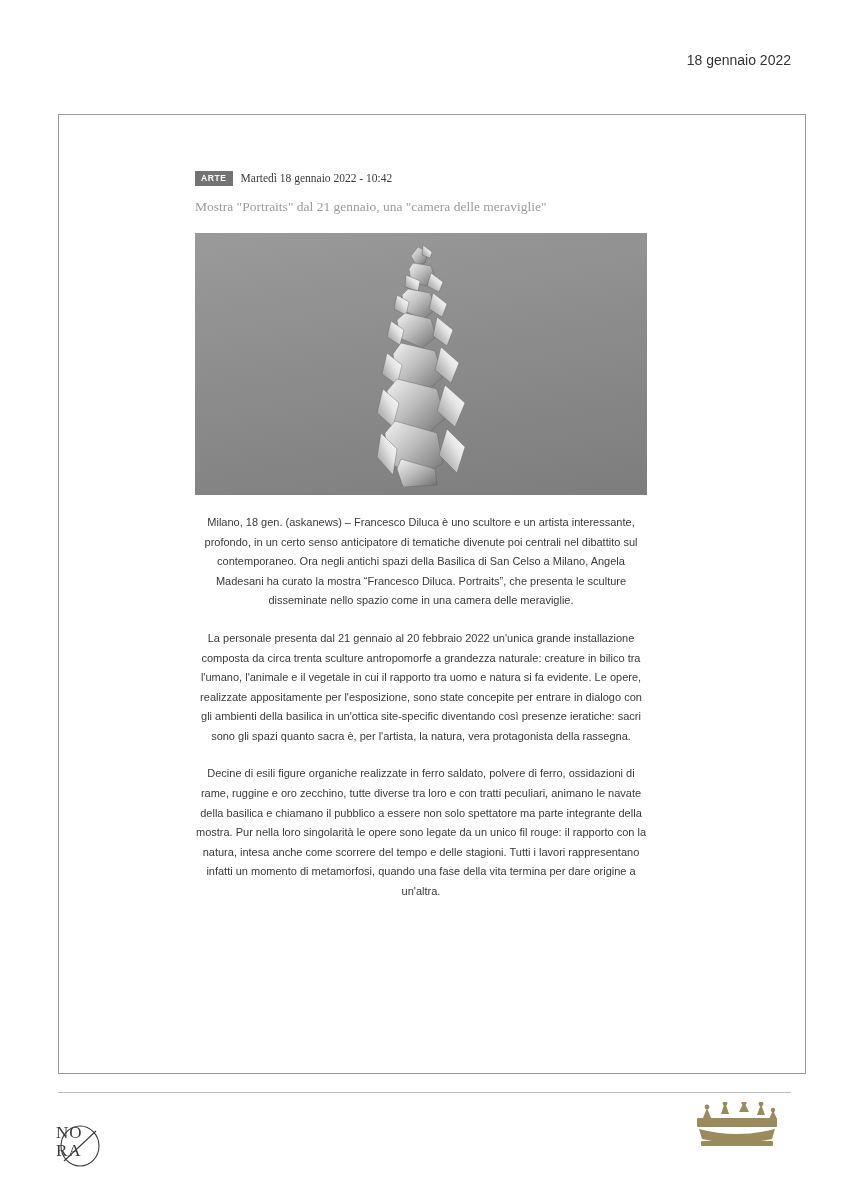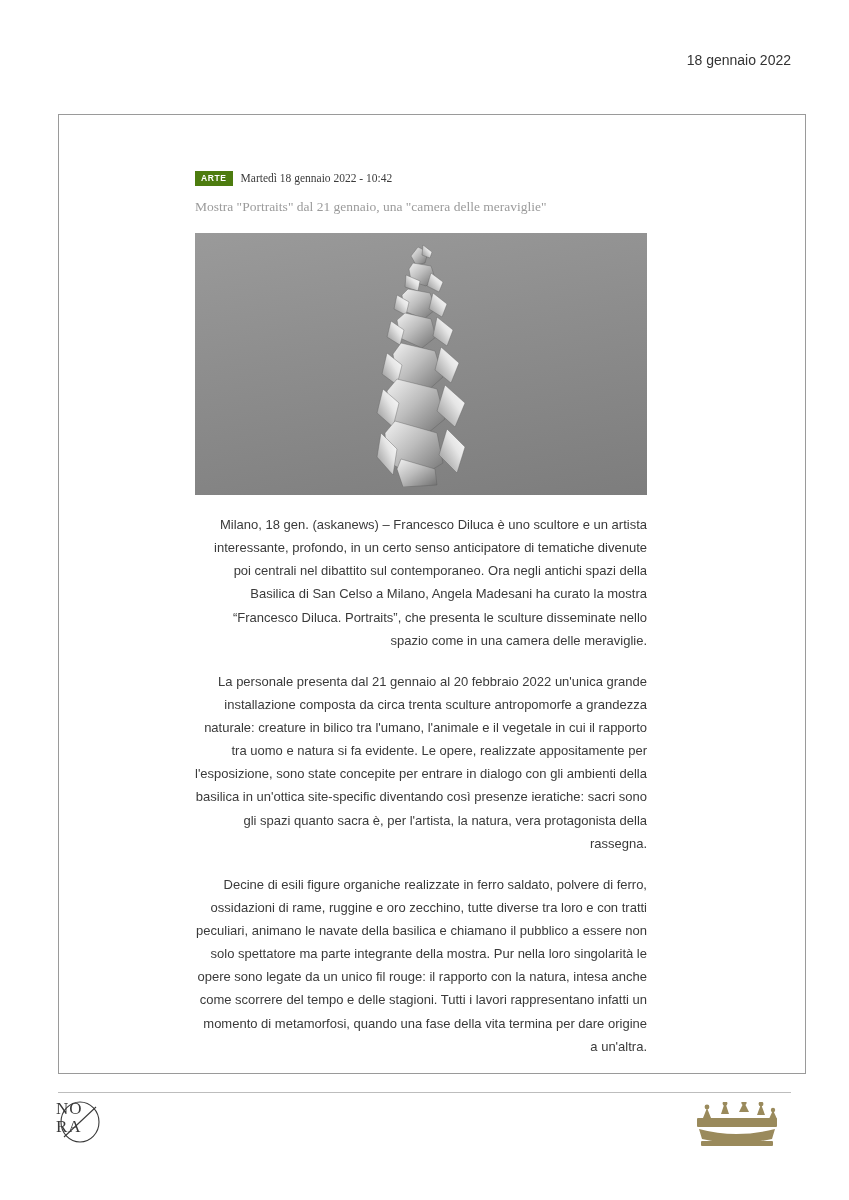--- a/index.html
+++ b/index.html
@@ -59,21 +59,21 @@
   }
 
   
   .kicker-row {
     display: flex;
     align-items: center;
     gap: 8px;
     margin-bottom: 12px;
   }
   .kicker-tag {
-    background: #4d7c0f;
+    background: #737373;
     color: #ffffff;
     font-size: 8.5px;
     font-weight: bold;
     letter-spacing: 0.6px;
     padding: 3px 6px 3px 6px;
     line-height: 1;
     display: inline-block;
   }
   .kicker-date {
     font-family: "Liberation Serif", serif;
@@ -112,41 +112,41 @@
     position: absolute;
     left: 50%;
     top: 10px;
     transform: translateX(-50%);
     width: 120px;
     height: 244px;
   }
 
   
   .body-par {
-    font-size: 13px;
+    font-size: 11px;
     line-height: 1.78;
     color: #3a3a3a;
     margin: 0 0 18px 0;
-    text-align: right;
+    text-align: center;
   }
   .body-par:last-child { margin-bottom: 16px; }
 
   
   .footer {
     position: absolute;
     left: 58px;
     right: 58px;
     top: 1092px;
     height: 1px;
     background: #bdbdbd;
   }
   .footer-left-logo {
     position: absolute;
     left: 56px;
-    top: 1100px;
+    top: 1124px;
     width: 60px;
     height: 56px;
   }
   .footer-right-logo {
     position: absolute;
     right: 58px;
     top: 1102px;
     width: 110px;
     height: 48px;
   }

